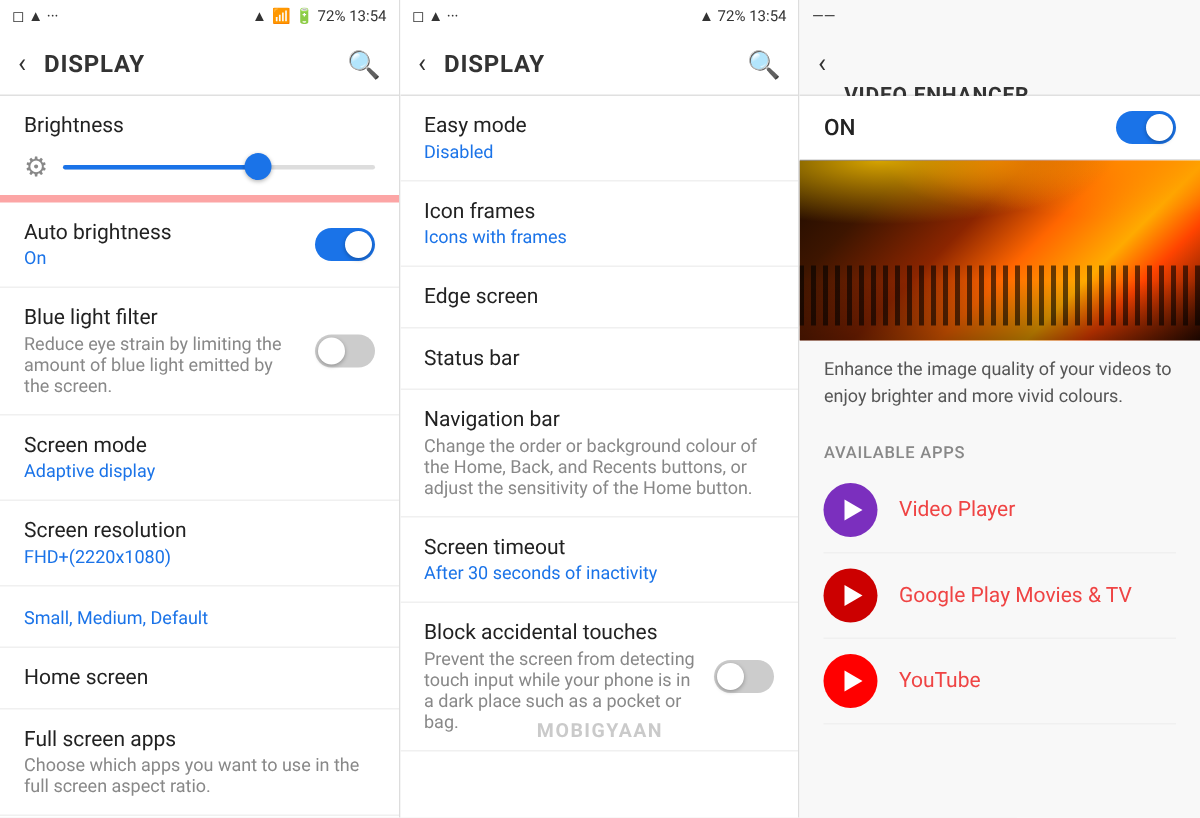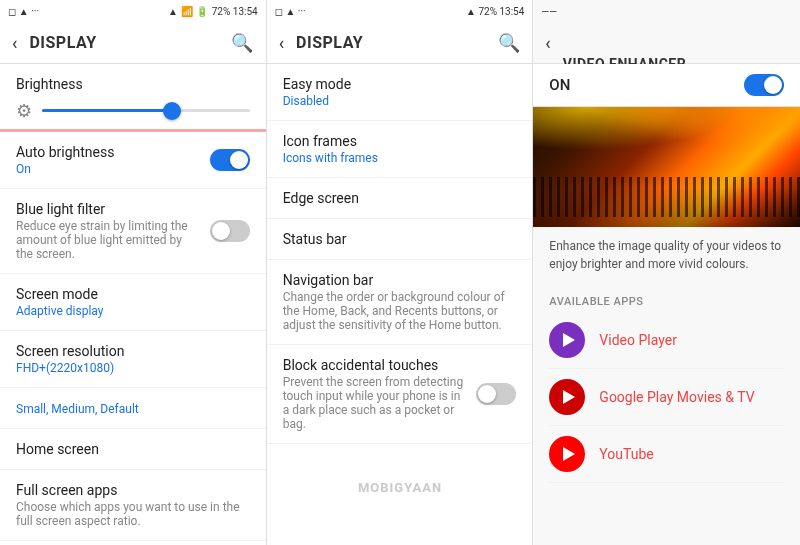--- a/index.html
+++ b/index.html
@@ -134,21 +134,21 @@
       transition: left 0.2s;
       box-shadow: 0 1px 3px rgba(0,0,0,0.3);
     }
 
     .toggle.on::after { left: 20px; }
     .toggle.off::after { left: 2px; }
 
     
     .brightness-section {
       padding: 12px 16px 8px;
-      border-bottom: 3px solid #fca5a5;
+      border-bottom: 5px solid #fca5a5;
     }
 
     .brightness-label {
       font-size: 14px;
       color: #222;
       margin-bottom: 8px;
     }
 
     .brightness-row {
       display: flex;
@@ -457,20 +457,24 @@
 
         <div class="setting-item">
           <div class="setting-label">Status bar</div>
         </div>
 
         <div class="setting-item">
           <div class="setting-label">Navigation bar</div>
           <div class="setting-sublabel">Change the order or background colour of the Home, Back, and Recents buttons, or adjust the sensitivity of the Home button.</div>
         </div>
 
+        <div class="setting-item">
+          <div class="setting-label">Screen timeout</div>
+          <div class="setting-sublabel blue">After 30 seconds of inactivity</div>
+        </div>
 
         <div class="setting-item">
           <div class="setting-row">
             <div style="flex:1;margin-right:10px">
               <div class="setting-label">Block accidental touches</div>
               <div class="setting-sublabel">Prevent the screen from detecting touch input while your phone is in a dark place such as a pocket or bag.</div>
             </div>
             <div class="toggle off"></div>
           </div>
         </div>

